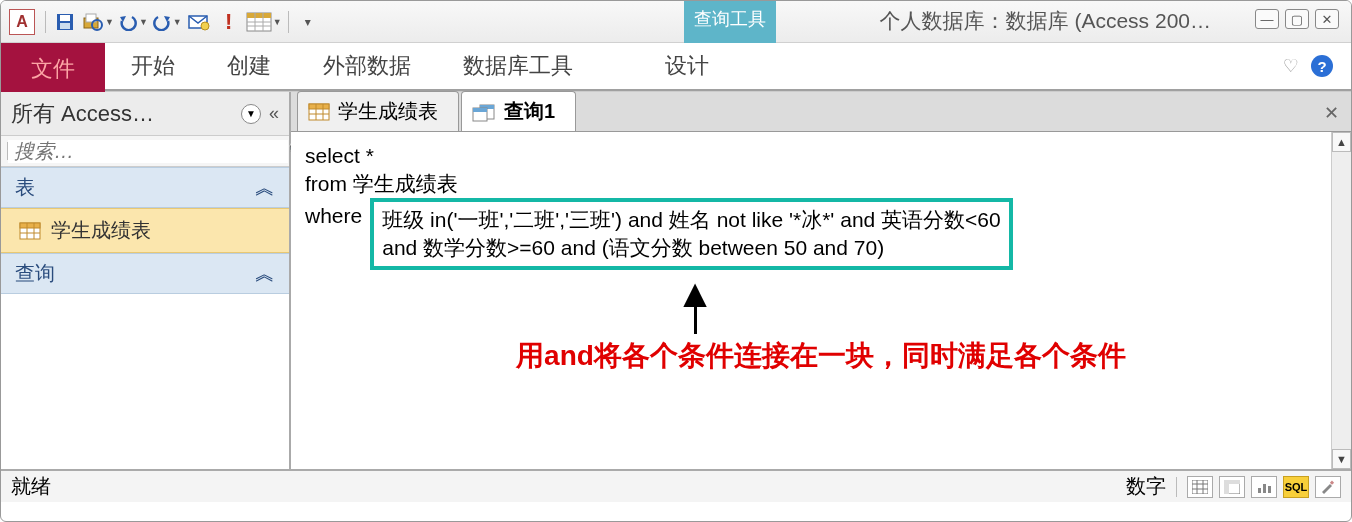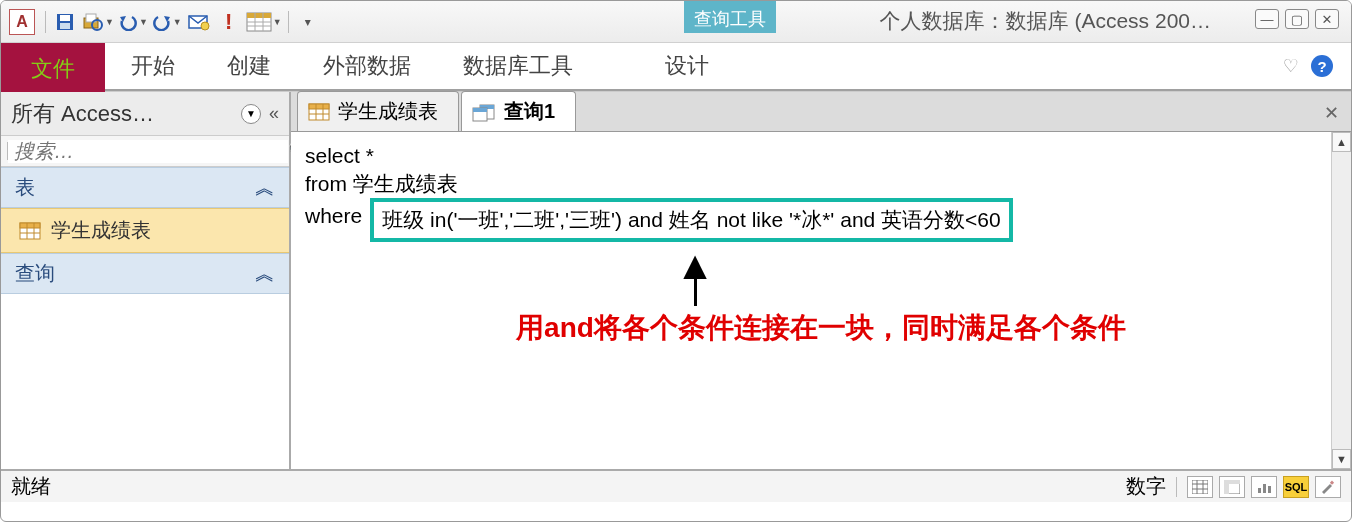--- a/index.html
+++ b/index.html
@@ -56,21 +56,21 @@
     .qat-btn svg { display: block; }
     .qat-drop {
       font-size: 9px;
       color: #555;
       margin-left: 1px;
     }
     .context-tab-area {
       position: absolute;
       left: 683px;
       top: 0;
-      height: 32px;
+      height: 42px;
       display: flex;
       align-items: stretch;
     }
     .context-tab-label {
       background: #5eb5c9;
       color: #fff;
       font-size: 18px;
       padding: 6px 10px 0 10px;
       display: flex;
       align-items: flex-start;
@@ -112,21 +112,21 @@
     .rtab {
       padding: 10px 26px;
       font-size: 22px;
       color: #444;
       cursor: pointer;
       display: flex;
       align-items: center;
     }
     .rtab.file {
       background: #a4123f;
-      color: #84cc16;
+      color: #fca5a5;
       font-weight: 400;
       padding: 26px 30px;
     }
     .rtab.design-pos {
       margin-left: 40px;
     }
     .ribbon-help {
       margin-left: auto;
       display: flex;
       align-items: center;
@@ -538,20 +538,21 @@
       <span class="doc-close">✕</span>
     </div>
 
     <div class="sql-area">
       <div class="sql-line1">select *</div>
       <div class="sql-line2">from 学生成绩表</div>
       <div class="sql-line3">
         <span class="where-kw">where</span>
         <div class="boxed-clause">
           <div>班级 in('一班','二班','三班') and 姓名 not like '*冰*'  and 英语分数&lt;60</div>
+          <div> and 数学分数&gt;=60 and (语文分数 between 50 and 70)</div>
         </div>
       </div>
       <div class="arrow-container" style="margin-left:360px;width:60px;">
         <div class="arrow-up">▲</div>
         <div class="arrow-stem"></div>
       </div>
       <div class="annotation">用and将各个条件连接在一块，同时满足各个条件</div>
 
       <div class="vscroll">
         <div class="vscroll-btn">▲</div>

